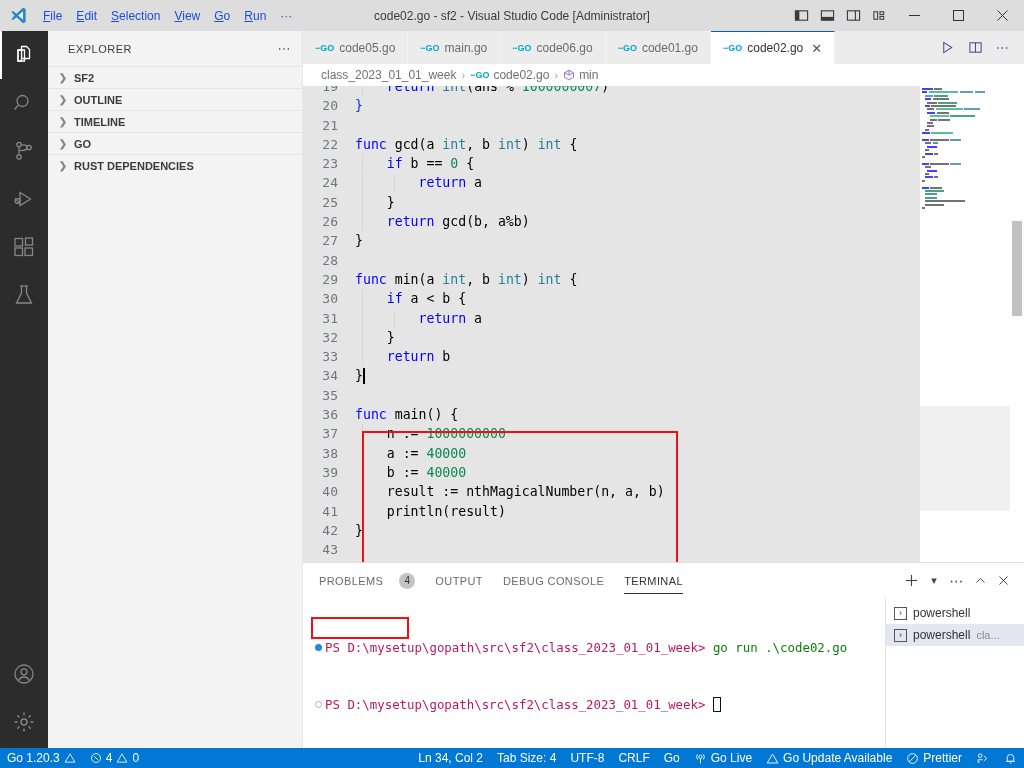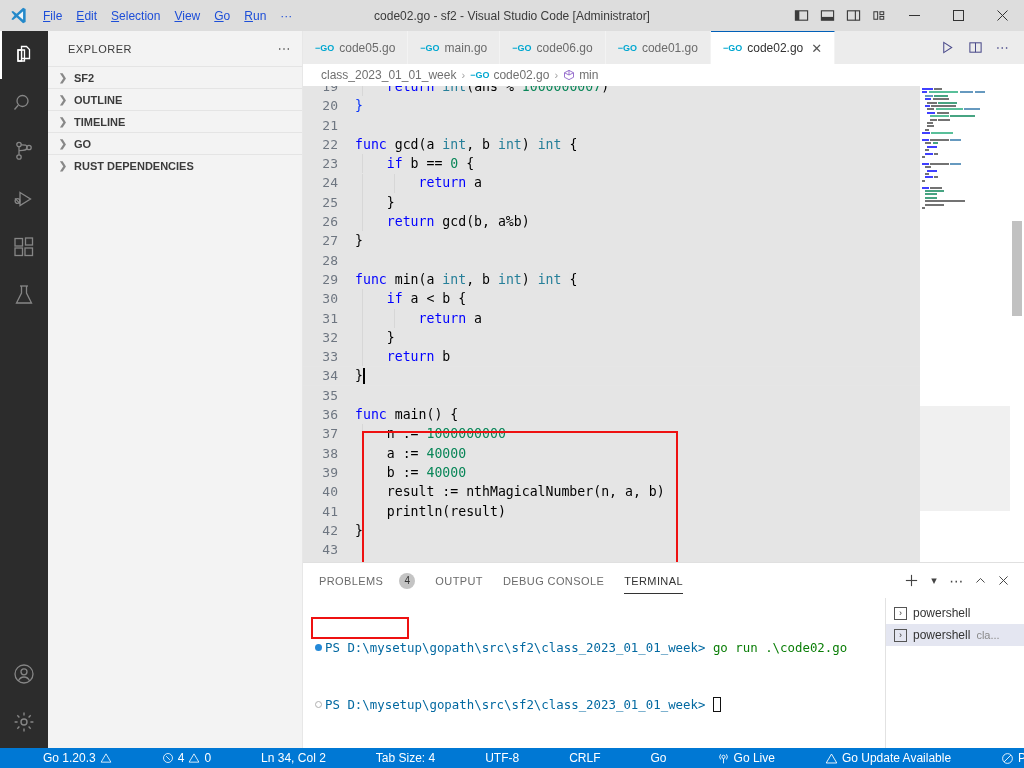--- a/index.html
+++ b/index.html
@@ -140,36 +140,36 @@
     position:absolute; left:0; top:35px; width: 570px; height: 151px;
     padding-left: 8px; padding-top: 2px;
     font-family: "DejaVu Sans Mono", monospace; font-size: 12.4px; line-height: 19px;
     color: #0a0a0a; white-space: pre;
   }
   .tline { height: 19px; display:flex; align-items:center; }
   .bullet { width: 14px; flex:none; display:flex; align-items:center; justify-content:center; }
   .dot-blue { width:7px; height:7px; border-radius:50%; background:#2489d8; }
   .dot-hollow { width:7px; height:7px; border-radius:50%; border:1px solid #b0b0b0; }
   .t-out { color: #0a7e07; }
-  .t-path { color: #0369a1; }
+  .t-path { color: #be185d; }
   .term-cursor { display:inline-block; width: 8px; height: 15px; border: 1px solid #111; vertical-align: -3px; }
 
   #termlist { position:absolute; right:0; top: 35px; width: 139px; height: 151px; border-left: 1px solid #e2e2e2; background:#ffffff; padding-top: 4px; }
   .term-item { height: 22px; display:flex; align-items:center; gap:6px; padding-left: 8px; font-size: 12px; color:#333; cursor:pointer; }
   .term-item.active { background: #e4e6f1; }
   .ps-glyph { width: 13px; height: 13px; border: 1px solid #555; display:flex; align-items:center; justify-content:center; font-size: 9px; color:#333; }
   .term-sub { color:#8a8a8a; font-size: 11px; }
 
   
   #statusbar {
     position:absolute; left:0; bottom:0; width: 1024px; height: 20px;
     background: #0078d4; color: #ffffff; display:flex; align-items:center;
     font-size: 12px;
   }
-  .sb-item { height:20px; display:flex; align-items:center; gap:4px; padding: 0 7px; cursor:pointer; white-space:nowrap;margin-left:36px; }
+  .sb-item { height:20px; display:flex; align-items:center; gap:4px; padding: 0 7px; cursor:pointer; white-space:nowrap; }
   #sb-right { margin-left: auto; display:flex; align-items:center; }
   svg { display:block; }
 </style>
 </head>
 <body>
 
 <div id="titlebar">
   <div id="vscode-logo">
     <svg width="19" height="19" viewBox="0 0 24 24">
       <path d="M17.8 2.2 9.6 9.9 5 6.4 3 7.3l3.9 4.7L3 16.7l2 .9 4.6-3.5 8.2 7.7 3.2-1.5V3.7l-3.2-1.5z" fill="#2489ca"></path>

